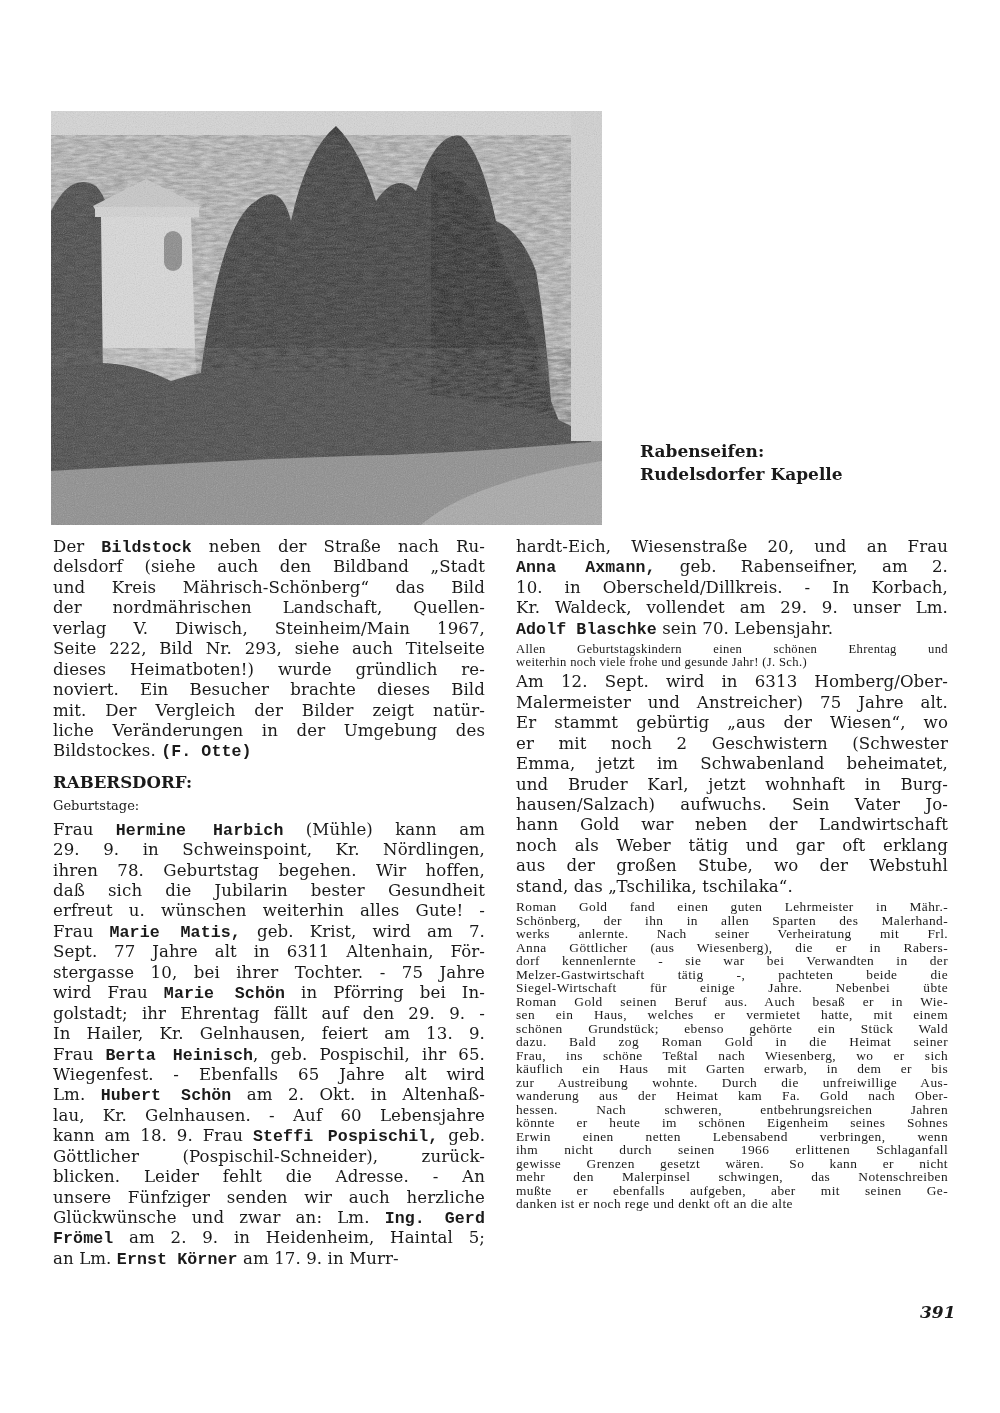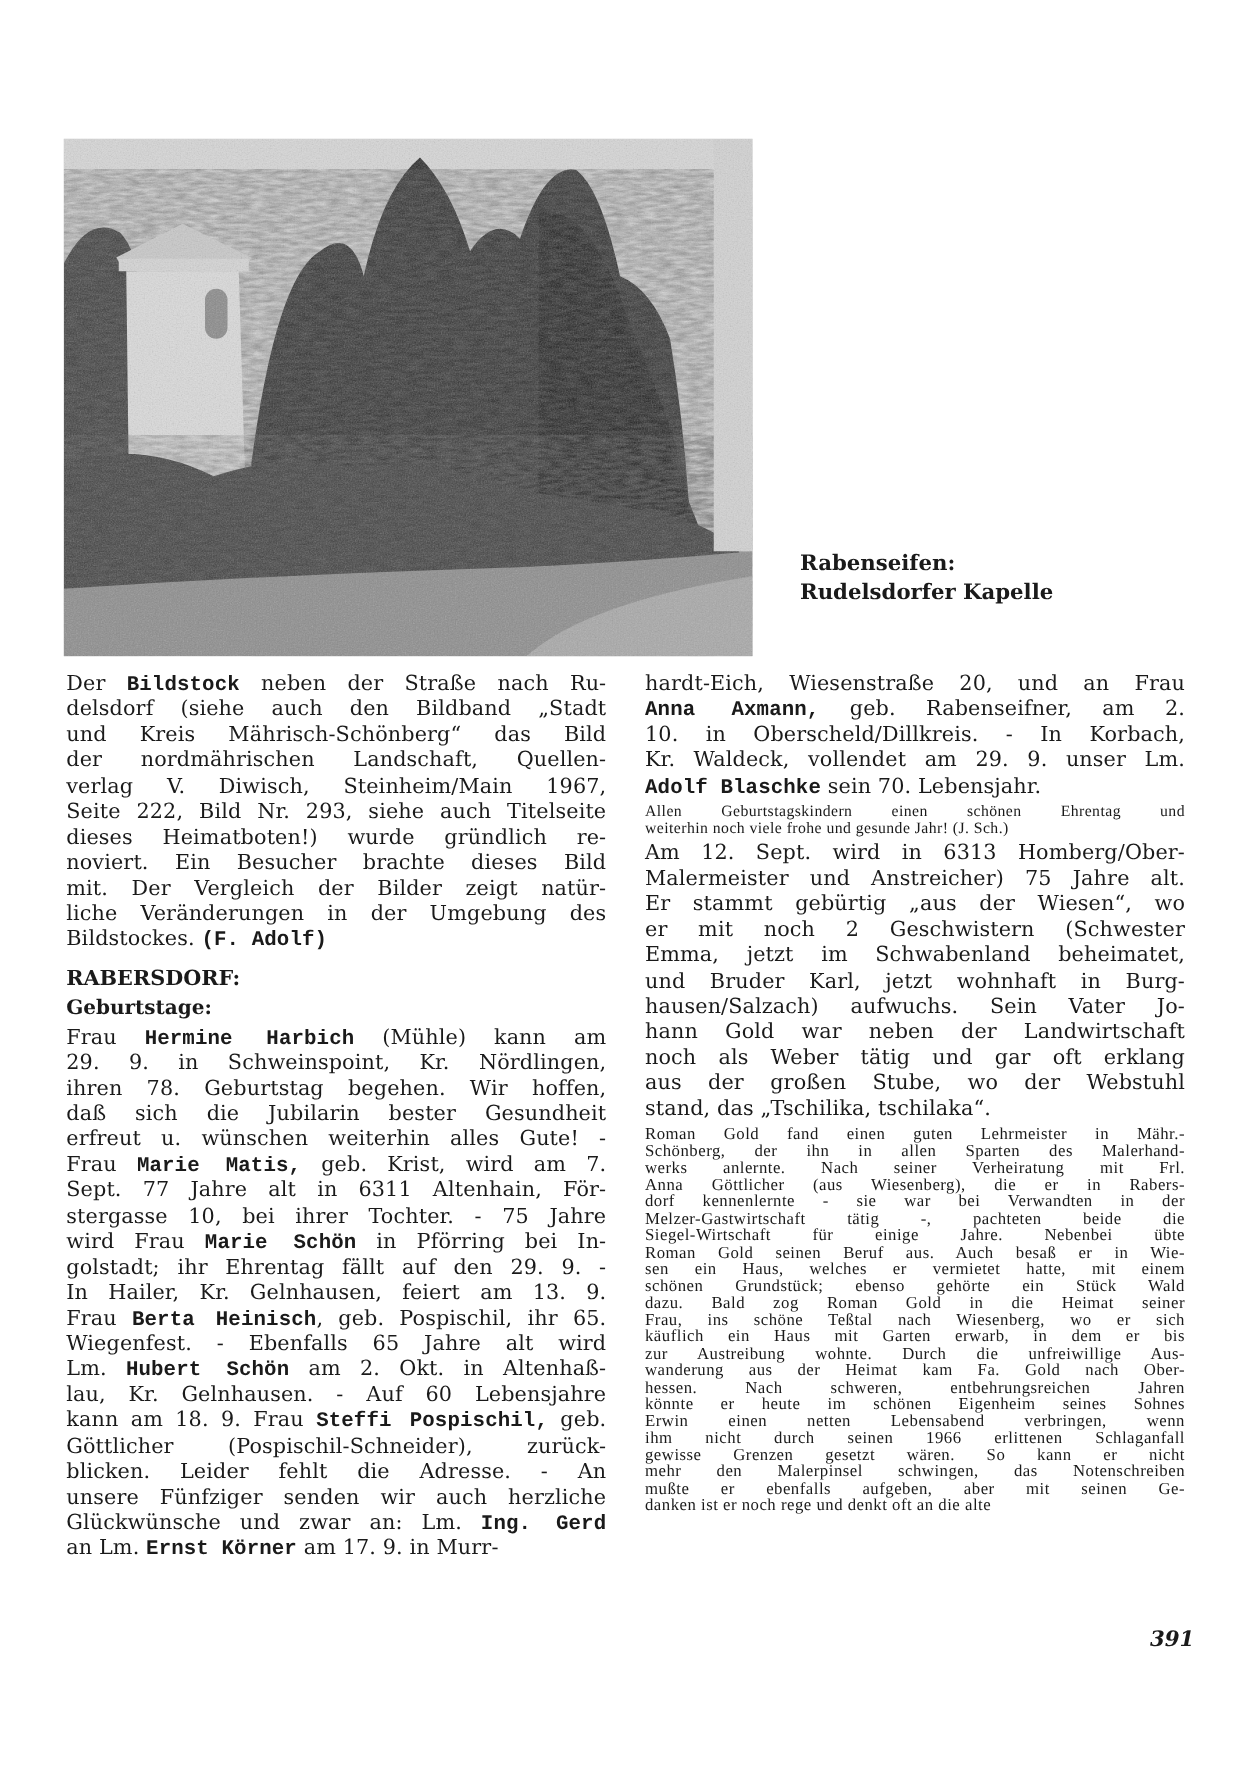--- a/index.html
+++ b/index.html
@@ -26,21 +26,21 @@
   .col-right { left: 516px; }
   .p-large {
     font-size: 16.6px; line-height: 20.45px; text-align: justify;
     margin: 0; letter-spacing: 0.1px;
   }
   .line { display: block; white-space: nowrap; text-align: justify; text-align-last: justify; height: 20.45px; }
   .line.last { text-align-last: left; }
   .small .line { height: 12.6px; font-size: 12.6px; line-height: 12.6px; font-family: "Liberation Serif", serif; letter-spacing: 0.35px; }
   .small-alt .line { height: 13.5px; font-size: 13.4px; line-height: 13.5px; font-family: "Liberation Serif", serif; letter-spacing: 0.4px; }
   .h-section { font-weight: bold; font-size: 16.6px; line-height: 20.45px; margin-top: 10px; }
-  .h-sub { font-weight: bold; font-size: 16px; line-height: 20.45px; margin-top: 4px; margin-bottom: 3px; }
+  .h-sub { font-weight: normal; font-size: 13px; line-height: 20.45px; margin-top: 4px; margin-bottom: 3px; }
   b { font-weight: bold; font-family: Liberation Mono, monospace; }
   .page-num {
     position: absolute; left: 920px; top: 1302px; font-size: 17px; font-weight: bold;
     font-family: "DejaVu Serif", serif;
     font-style: italic;
   }
   .gap-small { height: 4px; }
   .gap-xs { height: 3px; }
 </style>
 </head>
@@ -98,21 +98,21 @@
       <span class="line">Der <b>Bildstock</b> neben der Straße nach Ru-</span>
       <span class="line">delsdorf (siehe auch den Bildband „Stadt</span>
       <span class="line">und Kreis Mährisch-Schönberg“ das Bild</span>
       <span class="line">der nordmährischen Landschaft, Quellen-</span>
       <span class="line">verlag V. Diwisch, Steinheim/Main 1967,</span>
       <span class="line">Seite 222, Bild Nr. 293, siehe auch Titelseite</span>
       <span class="line">dieses Heimatboten!) wurde gründlich re-</span>
       <span class="line">noviert. Ein Besucher brachte dieses Bild</span>
       <span class="line">mit. Der Vergleich der Bilder zeigt natür-</span>
       <span class="line">liche Veränderungen in der Umgebung des</span>
-      <span class="line last">Bildstockes. <b>(F. Adolf)</b></span>
+      <span class="line last">Bildstockes. <b>(F. Otte)</b></span>
     </div>
   <div class="h-section">RABERSDORF:</div>
   <div class="h-sub">Geburtstage:</div>
   <div class="p-large">
       <span class="line">Frau <b>Hermine Harbich</b> (Mühle) kann am</span>
       <span class="line">29. 9. in Schweinspoint, Kr. Nördlingen,</span>
       <span class="line">ihren 78. Geburtstag begehen. Wir hoffen,</span>
       <span class="line">daß sich die Jubilarin bester Gesundheit</span>
       <span class="line">erfreut u. wünschen weiterhin alles Gute! -</span>
       <span class="line">Frau <b>Marie Matis,</b> geb. Krist, wird am 7.</span>
@@ -123,20 +123,21 @@
       <span class="line">In Hailer, Kr. Gelnhausen, feiert am 13. 9.</span>
       <span class="line">Frau <b>Berta Heinisch</b>, geb. Pospischil, ihr 65.</span>
       <span class="line">Wiegenfest. - Ebenfalls 65 Jahre alt wird</span>
       <span class="line">Lm. <b>Hubert Schön</b> am 2. Okt. in Altenhaß-</span>
       <span class="line">lau, Kr. Gelnhausen. - Auf 60 Lebensjahre</span>
       <span class="line">kann am 18. 9. Frau <b>Steffi Pospischil,</b> geb.</span>
       <span class="line">Göttlicher (Pospischil-Schneider), zurück-</span>
       <span class="line">blicken. Leider fehlt die Adresse. - An</span>
       <span class="line">unsere Fünfziger senden wir auch herzliche</span>
       <span class="line">Glückwünsche und zwar an: Lm. <b>Ing. Gerd</b></span>
+      <span class="line"><b>Frömel</b> am 2. 9. in Heidenheim, Haintal 5;</span>
       <span class="line last">an Lm. <b>Ernst Körner</b> am 17. 9. in Murr-</span>
     </div>
 </div>
 
 <div class="col col-right">
   <div class="p-large">
       <span class="line">hardt-Eich, Wiesenstraße 20, und an Frau</span>
       <span class="line"><b>Anna Axmann,</b> geb. Rabenseifner, am 2.</span>
       <span class="line">10. in Oberscheld/Dillkreis. - In Korbach,</span>
       <span class="line">Kr. Waldeck, vollendet am 29. 9. unser Lm.</span>

